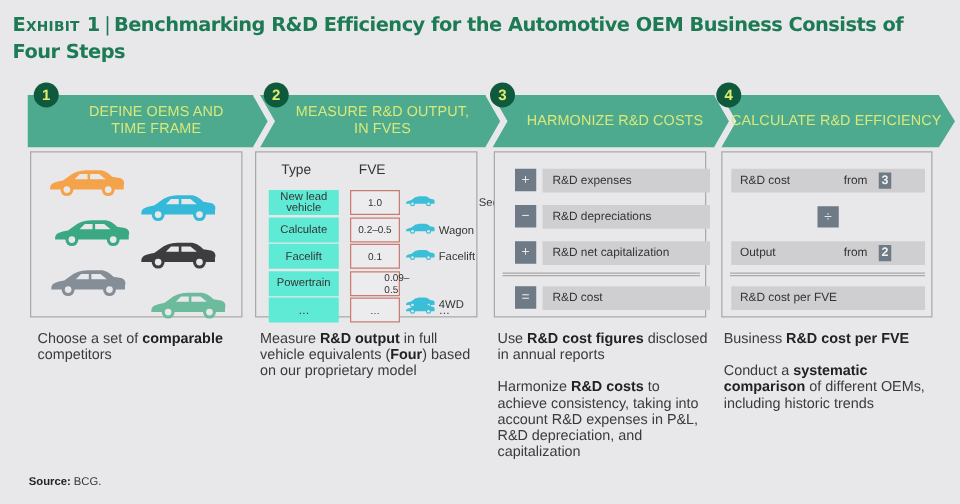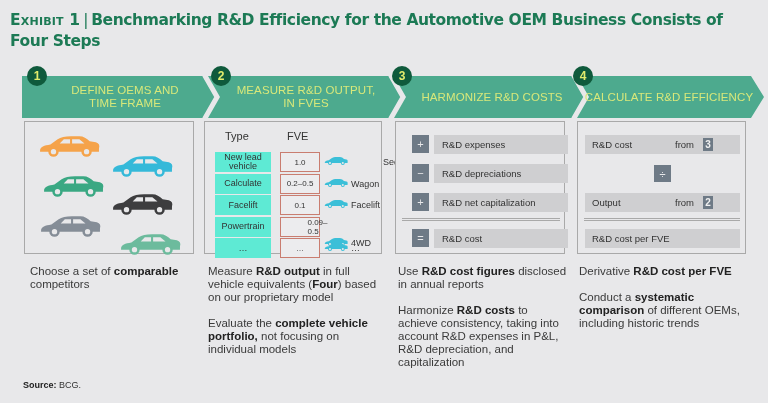--- a/index.html
+++ b/index.html
@@ -228,26 +228,25 @@
   </div>
   <div class="dbl-line" style="left:6px;width:156px;top:96px;"></div>
   <div class="p4-row" style="top:107px;">R&amp;D cost per FVE</div>
 </div>
 
 <div class="desc" style="left:30px;width:170px;">
   <p><span>Choose a set of </span><b>comparable</b><span> competitors</span></p>
 </div>
 <div class="desc" style="left:208px;width:170px;">
   <p><span>Measure </span><b>R&amp;D output</b><span> in full vehicle equivalents (</span><b>Four</b><span>) based on our proprietary model</span></p>
-  <p><span>Evaluate the </span><b>complete vehicle portfolio,</b><span> not focusing on individual models</span></p>
 </div>
 <div class="desc" style="left:398px;width:170px;">
   <p><span>Use </span><b>R&amp;D cost figures</b><span> disclosed in annual reports</span></p>
   <p><span>Harmonize </span><b>R&amp;D costs</b><span> to achieve consistency, taking into account R&amp;D expenses in P&amp;L, R&amp;D depreciation, and capitalization</span></p>
 </div>
 <div class="desc" style="left:579px;width:180px;">
-  <p><span>Derivative </span><b>R&amp;D cost per FVE</b></p>
+  <p><span>Business </span><b>R&amp;D cost per FVE</b></p>
   <p><span>Conduct a </span><b>systematic comparison</b><span> of different OEMs, including historic trends</span></p>
 </div>
 
 <div class="source">
   <b>Source:</b><span> BCG.</span>
 </div>
 
 </body></html>

